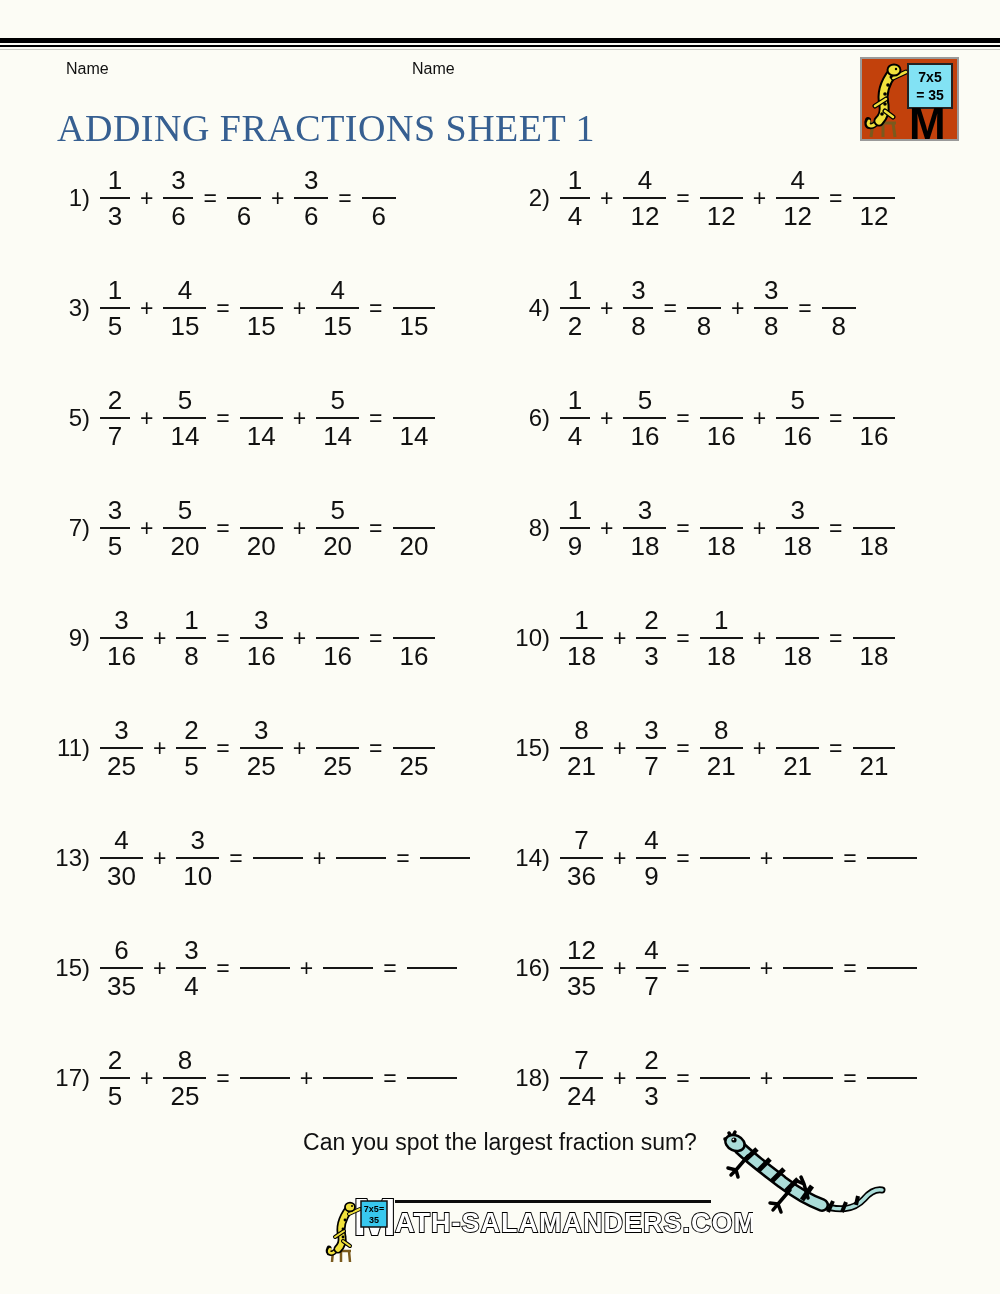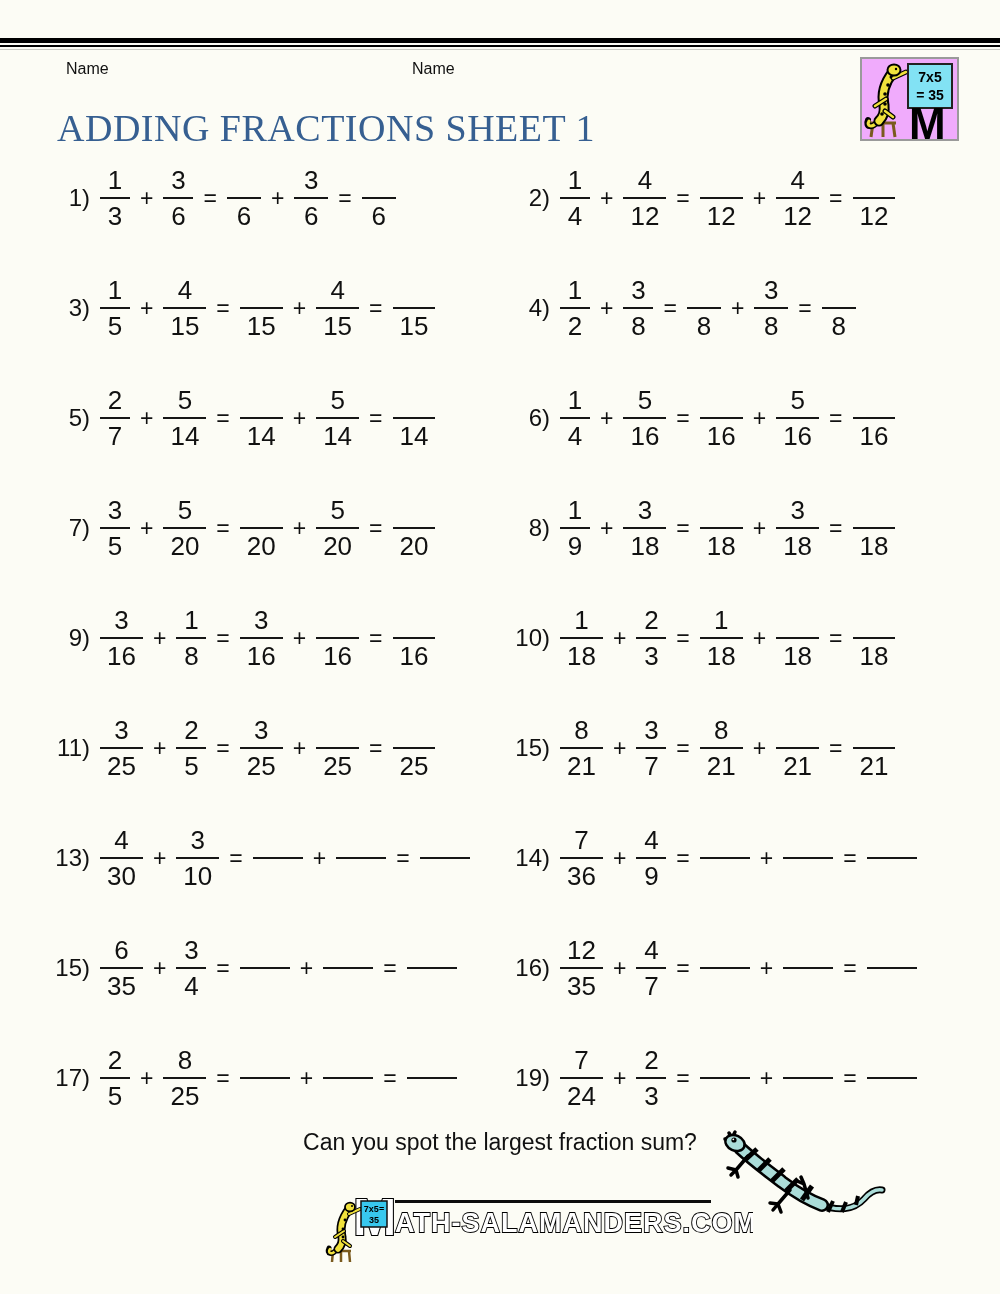--- a/index.html
+++ b/index.html
@@ -22,21 +22,21 @@
   .date-label{position:absolute;left:412px;top:60px;font-size:16px;}
 
   .page-title{
     position:absolute;left:57px;top:106px;
     font-family:"Liberation Serif", serif;
     font-size:38px;letter-spacing:0.5px;
   }
 
   .logo-box{
     position:absolute;left:860px;top:57px;width:99px;height:84px;
-    background:#f0abfc;border:2px solid #9a9a9a;box-sizing:border-box;
+    background:#c2410c;border:2px solid #9a9a9a;box-sizing:border-box;
   }
 
   
   .problems{
     position:absolute;left:50px;top:143px;width:905px;
     display:grid;grid-template-columns:460px 445px;
   }
   .prob{display:flex;align-items:center;height:110px;gap:9px;}
   .pno{font-size:24px;min-width:40px;text-align:right;margin-right:1px;flex:none;}
   .op{font-size:23px;margin:0 1px;flex:none;}
@@ -655,21 +655,21 @@
         <span class="fden"></span>
       </span>
       <span class="op">=</span>
       <span class="frac blank">
         <span class="fnum"></span>
         <span class="fbar"></span>
         <span class="fden"></span>
       </span>
     </div>
     <div class="prob">
-      <span class="pno">19)</span>
+      <span class="pno">18)</span>
       <span class="frac given">
         <span class="fnum">7</span>
         <span class="fbar"></span>
         <span class="fden">24</span>
       </span>
       <span class="op">+</span>
       <span class="frac given">
         <span class="fnum">2</span>
         <span class="fbar"></span>
         <span class="fden">3</span>

